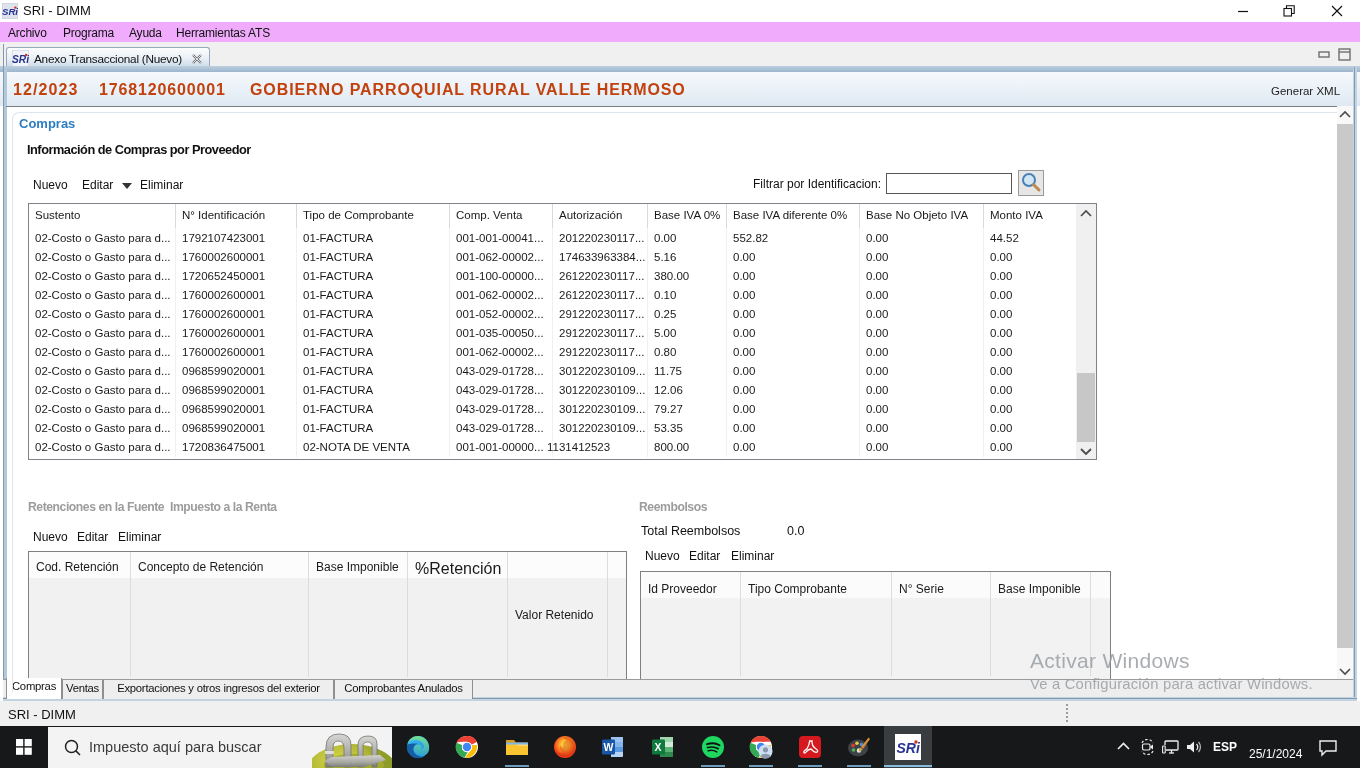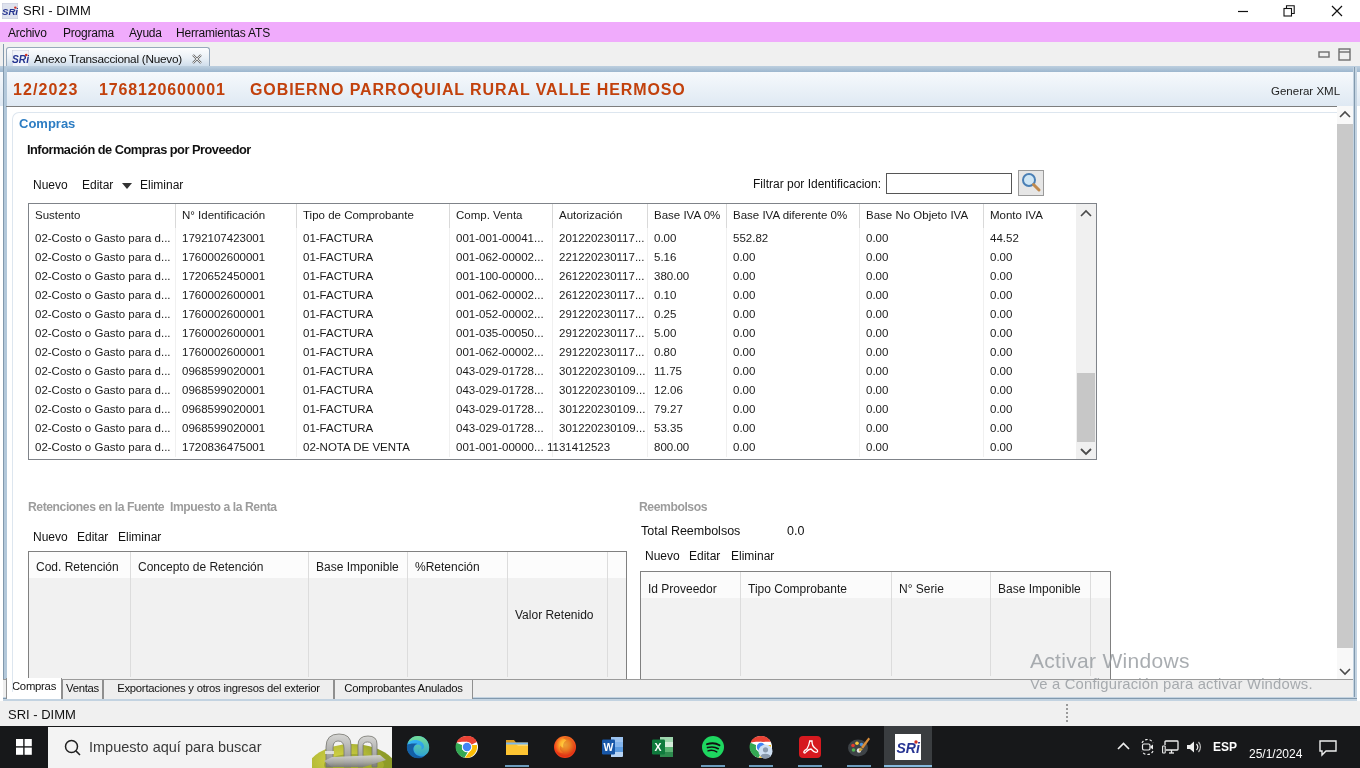--- a/index.html
+++ b/index.html
@@ -165,21 +165,21 @@
 <div class="cell" style="left:449px;top:229px;width:103px;">001-001-00041...</div>
 <div class="cell" style="left:552px;top:229px;width:95px;">201220230117...</div>
 <div class="cell" style="left:647px;top:229px;width:79px;">0.00</div>
 <div class="cell" style="left:726px;top:229px;width:133px;">552.82</div>
 <div class="cell" style="left:859px;top:229px;width:124px;">0.00</div>
 <div class="cell" style="left:983px;top:229px;width:93px;">44.52</div>
 <div class="cell" style="left:28px;top:248px;width:147px;">02-Costo o Gasto para d...</div>
 <div class="cell" style="left:175px;top:248px;width:121px;">1760002600001</div>
 <div class="cell" style="left:296px;top:248px;width:153px;">01-FACTURA</div>
 <div class="cell" style="left:449px;top:248px;width:103px;">001-062-00002...</div>
-<div class="cell" style="left:552px;top:248px;width:95px;">221220230117...</div>
+<div class="cell" style="left:552px;top:248px;width:95px;">174633963384...</div>
 <div class="cell" style="left:647px;top:248px;width:79px;">5.16</div>
 <div class="cell" style="left:726px;top:248px;width:133px;">0.00</div>
 <div class="cell" style="left:859px;top:248px;width:124px;">0.00</div>
 <div class="cell" style="left:983px;top:248px;width:93px;">0.00</div>
 <div class="cell" style="left:28px;top:267px;width:147px;">02-Costo o Gasto para d...</div>
 <div class="cell" style="left:175px;top:267px;width:121px;">1720652450001</div>
 <div class="cell" style="left:296px;top:267px;width:153px;">01-FACTURA</div>
 <div class="cell" style="left:449px;top:267px;width:103px;">001-100-00000...</div>
 <div class="cell" style="left:552px;top:267px;width:95px;">261220230117...</div>
 <div class="cell" style="left:647px;top:267px;width:79px;">380.00</div>
@@ -278,21 +278,21 @@
 
 <div class="graytitle" style="left:28px;top:500px;">Retenciones en la Fuente&nbsp; Impuesto a la Renta</div>
 <div class="tbtxt" style="left:33px;top:530px;">Nuevo</div>
 <div class="tbtxt" style="left:77px;top:530px;">Editar</div>
 <div class="tbtxt" style="left:118px;top:530px;">Eliminar</div>
 <div id="smalltable"></div>
 <div class="abs" style="left:29px;top:552px;width:597px;height:26px;background:#fcfcfc;"></div>
 <div class="cell" style="left:29px;top:557px;width:102px;font-size:12px;">Cod. Retención</div>
 <div class="cell" style="left:131px;top:557px;width:178px;font-size:12px;">Concepto de Retención</div>
 <div class="cell" style="left:309px;top:557px;width:99px;font-size:12px;">Base Imponible</div>
-<div class="cell" style="left:408px;top:557px;width:100px;font-size:12px;">%Retención</div>
+<div class="cell" style="left:408px;top:557px;width:100px;font-size:16px;">%Retención</div>
 <div class="cell" style="left:508px;top:557px;width:100px;font-size:12px;margin-top:48px;">Valor Retenido</div>
 <div class="abs" style="left:130px;top:552px;width:1px;height:125px;background:#dcdcdc;"></div>
 <div class="abs" style="left:308px;top:552px;width:1px;height:125px;background:#dcdcdc;"></div>
 <div class="abs" style="left:407px;top:552px;width:1px;height:125px;background:#dcdcdc;"></div>
 <div class="abs" style="left:507px;top:552px;width:1px;height:125px;background:#dcdcdc;"></div>
 <div class="abs" style="left:607px;top:552px;width:1px;height:125px;background:#dcdcdc;"></div>
 
 <div class="graytitle" style="left:639px;top:500px;">Reembolsos</div>
 <div class="abs" style="left:641px;top:524px;font-size:12.5px;color:#111;">Total Reembolsos</div>
 <div class="abs" style="left:787px;top:524px;font-size:12.5px;color:#111;">0.0</div>

